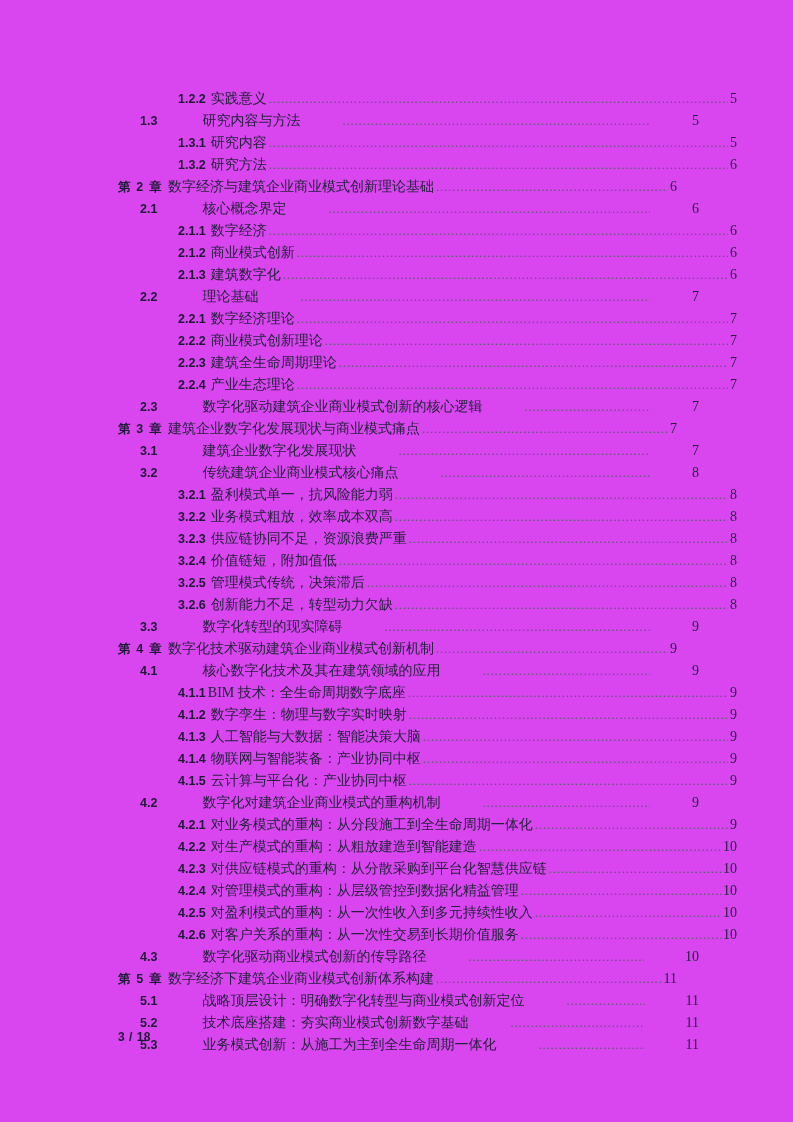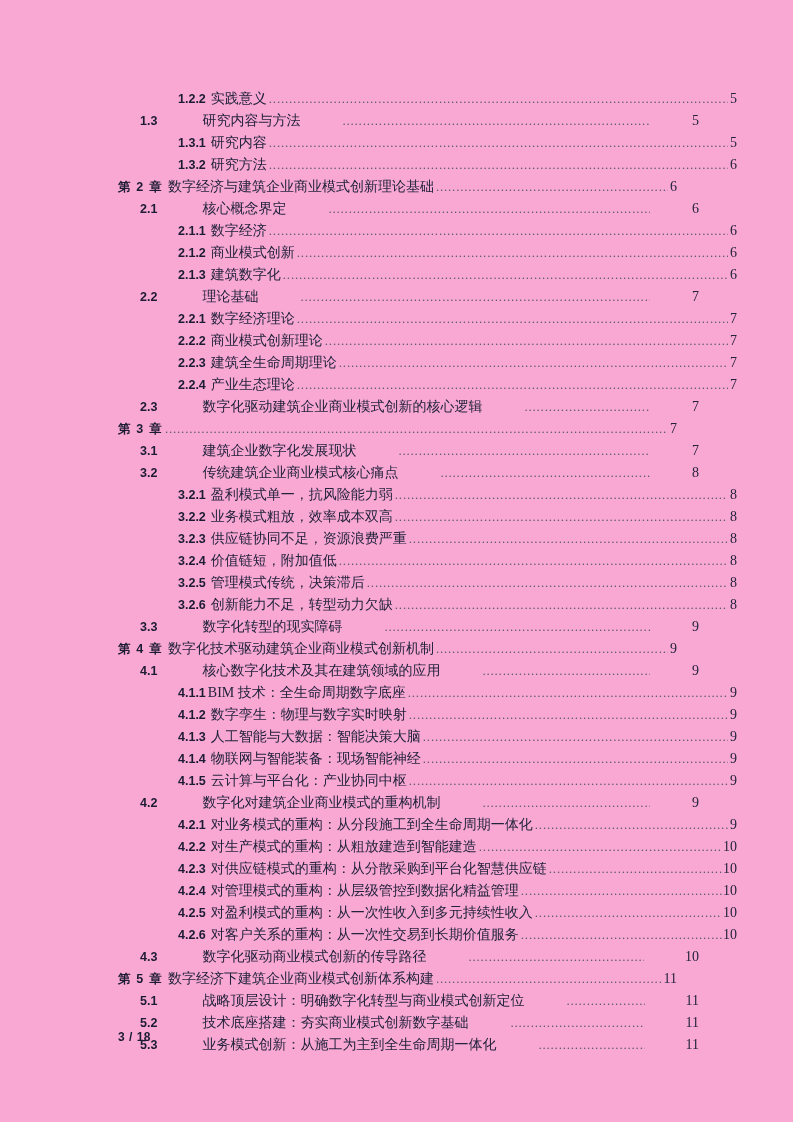--- a/index.html
+++ b/index.html
@@ -8,21 +8,21 @@
     background: #ffffff;
   }
   body {
     font-family: "Liberation Serif", "DejaVu Serif", serif;
     color: #1a1a2e;
   }
   .page {
     position: relative;
     width: 793px;
     height: 1122px;
-    background: #f9a8d4;
+    background: #d946ef;
     overflow: hidden;
     box-sizing: border-box;
   }
   .toc {
     position: absolute;
     left: 118px;
     top: 88px;
     width: 559px;
   }
   .toc-entry {
@@ -189,20 +189,21 @@
         <span class="pageno">7</span>
       </div>
       <div class="toc-entry lvl-2">
         <span class="num">2.3</span>
         <span class="title">数字化驱动建筑企业商业模式创新的核心逻辑</span>
         <span class="leader"></span>
         <span class="pageno">7</span>
       </div>
       <div class="toc-entry lvl-1">
         <span class="num">第 3 章</span>
+        <span class="title">建筑企业数字化发展现状与商业模式痛点</span>
         <span class="leader"></span>
         <span class="pageno">7</span>
       </div>
       <div class="toc-entry lvl-2">
         <span class="num">3.1</span>
         <span class="title">建筑企业数字化发展现状</span>
         <span class="leader"></span>
         <span class="pageno">7</span>
       </div>
       <div class="toc-entry lvl-2">
@@ -278,21 +279,21 @@
         <span class="pageno">9</span>
       </div>
       <div class="toc-entry lvl-3">
         <span class="num">4.1.3</span>
         <span class="title">人工智能与大数据：智能决策大脑</span>
         <span class="leader"></span>
         <span class="pageno">9</span>
       </div>
       <div class="toc-entry lvl-3">
         <span class="num">4.1.4</span>
-        <span class="title">物联网与智能装备：现场智能神经</span>
+        <span class="title">物联网与智能装备：产业协同中枢</span>
         <span class="leader"></span>
         <span class="pageno">9</span>
       </div>
       <div class="toc-entry lvl-3">
         <span class="num">4.1.5</span>
         <span class="title">云计算与平台化：产业协同中枢</span>
         <span class="leader"></span>
         <span class="pageno">9</span>
       </div>
       <div class="toc-entry lvl-2">

